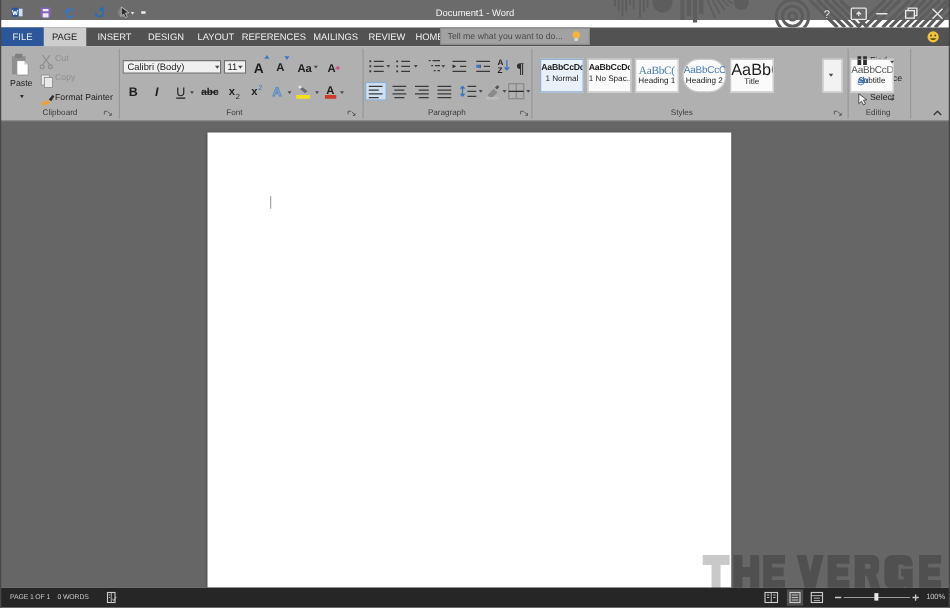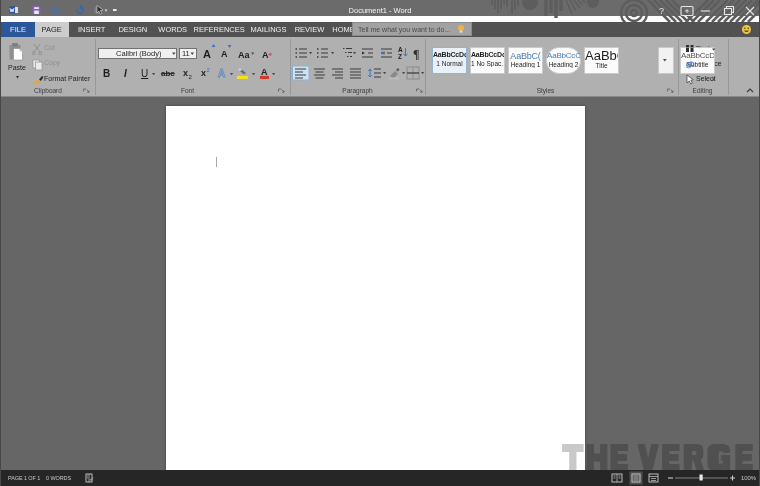--- a/index.html
+++ b/index.html
@@ -88,21 +88,21 @@
   </svg>
 </div>
 
 <div class="abs" id="tabrow">
   <div class="abs" style="left:1px;top:0;width:33.5px;height:15px;background:#2b579a;"></div>
   <div class="abs" style="left:34.5px;top:0;width:34.5px;height:15px;background:#cdcdcd;"></div>
   <div class="tab" style="left:18px;">FILE</div>
   <div class="tab" style="left:51.7px;color:#1e1e1e;">PAGE</div>
   <div class="tab" style="left:91.6px;">INSERT</div>
   <div class="tab" style="left:132.8px;">DESIGN</div>
-  <div class="tab" style="left:172.7px;">WORDS</div>
+  <div class="tab" style="left:172.7px;">LAYOUT</div>
   <div class="tab" style="left:219.1px;">REFERENCES</div>
   <div class="tab" style="left:268.5px;">MAILINGS</div>
   <div class="tab" style="left:309.5px;text-align:center;">REVIEW</div>
   <div class="tab" style="left:343.6px;">HOME</div>
   <div class="abs" style="left:352px;top:0px;width:120px;height:14px;background:#a2a2a2;border:1px solid #8b8b8b;box-sizing:border-box;font-size:7px;color:#4a4a4a;line-height:13px;padding-left:5px;">Tell me what you want to do...</div>
   <svg class="abs" style="left:455px;top:2px" width="12" height="11" viewBox="0 0 12 11">
     <circle cx="6" cy="4" r="3" fill="#f0b53e"></circle>
     <rect x="4.6" y="6.5" width="2.8" height="2.2" fill="#d8d8d8"></rect>
   </svg>
   <svg class="abs" style="left:741px;top:2px" width="11" height="11" viewBox="0 0 11 11">
@@ -123,37 +123,37 @@
   <div class="grplabel" style="left:140px;width:95px;">Font</div>
   <div class="grplabel" style="left:310px;width:95px;">Paragraph</div>
   <div class="grplabel" style="left:498px;width:95px;">Styles</div>
   <div class="grplabel" style="left:655px;width:95px;">Editing</div>
 
   <div class="abs stx" style="left:2px;top:27px;width:30px;text-align:center;">Paste</div>
   <div class="abs stx gry" style="left:44px;top:7px;">Cut</div>
   <div class="abs stx gry" style="left:44px;top:22px;">Copy</div>
   <div class="abs stx" style="left:44px;top:38px;">Format Painter</div>
 
-  <div class="abs" style="left:98px;top:11px;width:79px;height:11px;background:#f0f0f0;border:1px solid #727272;box-sizing:border-box;font-size:7.5px;color:#1e1e1e;line-height:9px;padding-left:17px;">Calibri (Body)</div>
+  <div class="abs" style="left:98px;top:11px;width:79px;height:11px;background:#f0f0f0;border:1px solid #727272;box-sizing:border-box;font-size:7.5px;color:#1e1e1e;line-height:9px;padding-left:3px;">Calibri (Body)</div>
   <div class="abs" style="left:179px;top:11px;width:18px;height:11px;background:#f0f0f0;border:1px solid #727272;box-sizing:border-box;font-size:7.5px;color:#1e1e1e;line-height:9px;padding-left:2px;">11</div>
 
   <div class="abs stx" style="left:696px;top:8px;">Find</div>
   <div class="abs stx" style="left:696px;top:23px;">Replace</div>
   <div class="abs stx" style="left:696px;top:38px;">Select</div>
 
   <div class="card" style="left:432px;background:#e9f0f8;border-color:#93b2d4;">
     <div class="l1">AaBbCcDc</div>
       <div class="l2">1 Normal</div>
   </div>
   <div class="card" style="left:470px;">
     <div class="l1">AaBbCcDc</div>
       <div class="l2">1 No Spac...</div>
   </div>
   <div class="card" style="left:508px;">
-    <div class="l1" style="color:#4a7db6;font-weight:normal;font-size:9px;">AaBbC(</div>
+    <div class="l1" style="color:#4a7db6;font-weight:normal;font-size:9px;font-family:Liberation Serif, serif;">AaBbC(</div>
       <div class="l2" style="margin-top:0">Heading 1</div>
   </div>
   <div class="card" style="left:546px;border-radius:13px;">
     <div class="l1" style="color:#4a7db6;font-weight:normal;font-size:8px;">AaBbCcC</div>
       <div class="l2" style="margin-top:1px">Heading 2</div>
   </div>
   <div class="card" style="left:584px;">
     <div class="l1" style="font-weight:normal;font-size:13px;margin-top:0;letter-spacing:0;">AaBbC</div>
       <div class="l2" style="margin-top:-1px">Title</div>
   </div>

